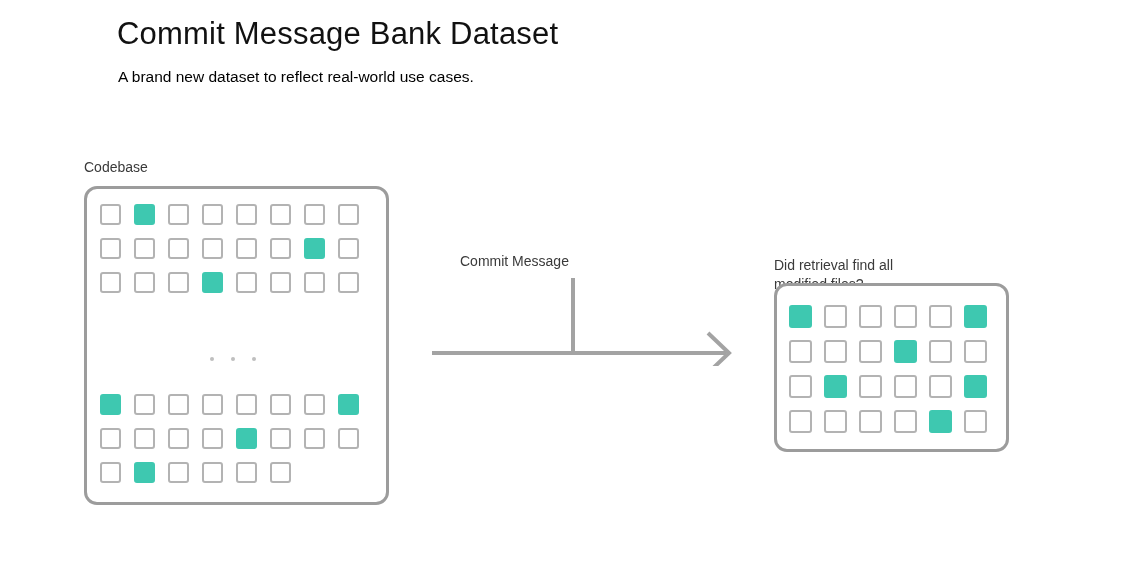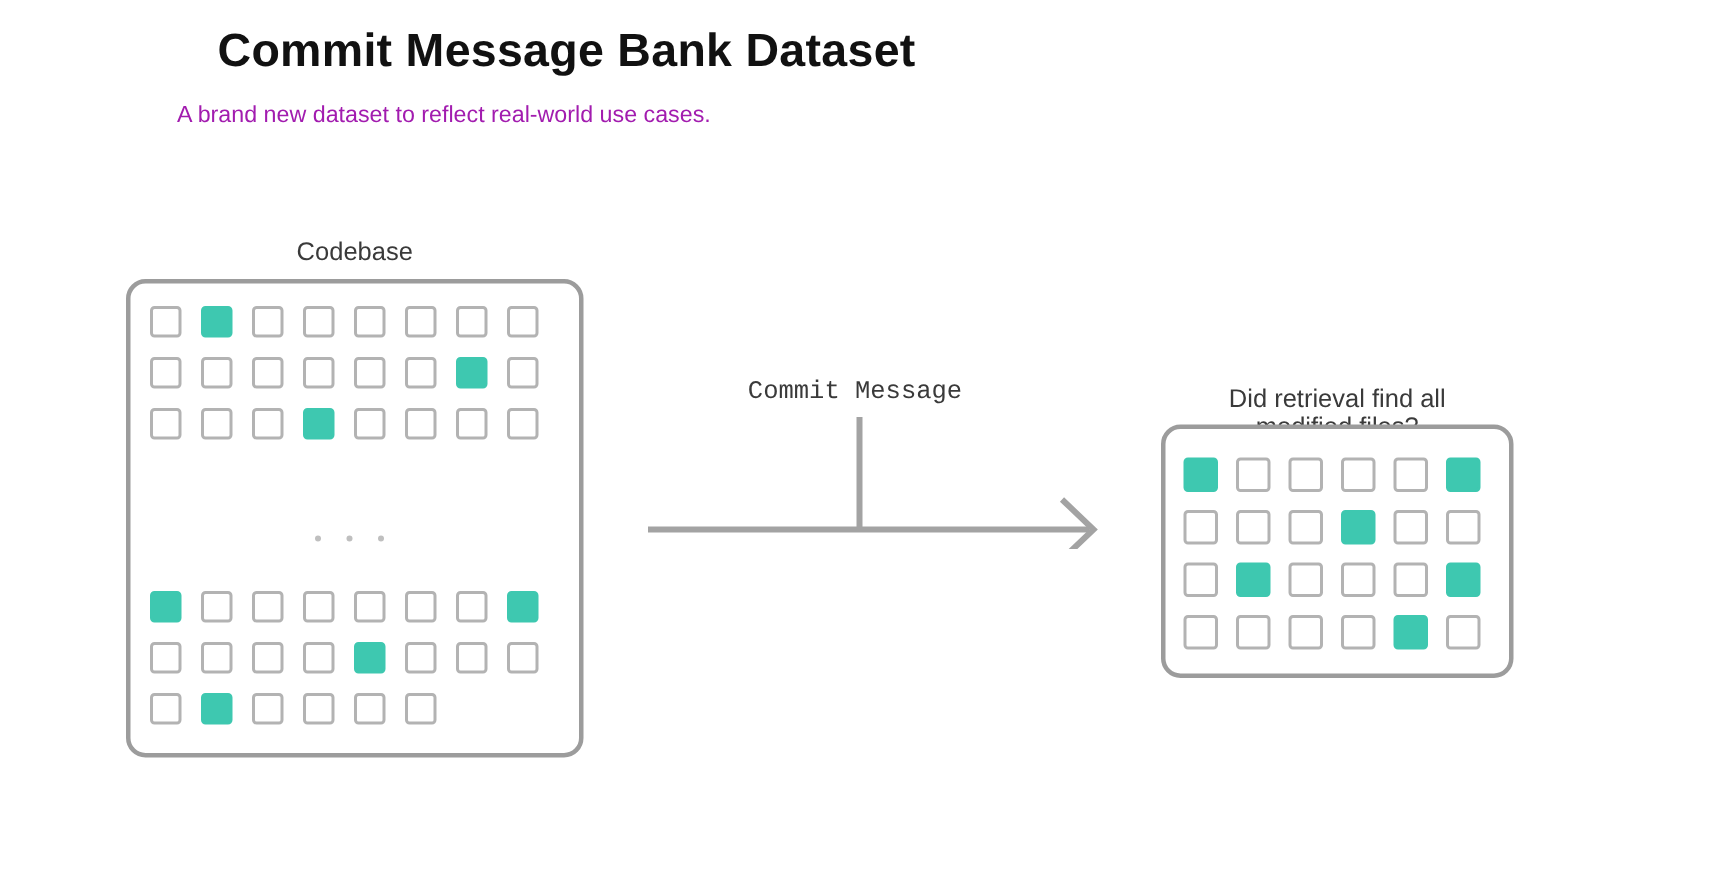--- a/index.html
+++ b/index.html
@@ -15,49 +15,48 @@
     font-family: "Liberation Sans", sans-serif;
     color: #1a1a1a;
   }
 
   
   #page-title {
     position: absolute;
     left: 117px;
     top: 16px;
     font-size: 31px;
-    font-weight: 700;
+    font-weight: 400;
     letter-spacing: 0.2px;
     color: #111111;
     white-space: nowrap;
-    margin-left: 28px;
   }
   #page-subtitle {
     position: absolute;
     left: 118px;
     top: 68px;
     font-size: 15.5px;
     font-weight: 400;
-    color: #a21caf;
+    color: #000000;
     white-space: nowrap;
   }
 
   
   .panel {
     position: absolute;
     box-sizing: border-box;
     background: #ffffff;
     border: 3px solid #9c9c9c;
     border-radius: 13px;
   }
   .panel-label {
     position: absolute;
-    font-size: 17px;
+    font-size: 14px;
     color: #3a3a3a;
-    text-align: center;
+    text-align: left;
     line-height: 19px;
     white-space: pre-line;
   }
 
   
   .grid {
     position: absolute;
     display: flex;
     flex-direction: column;
   }
@@ -125,21 +124,20 @@
     left: 430px;
     top: 276px;
     width: 310px;
     height: 90px;
   }
   #commit-message-label {
     position: absolute;
     left: 460px;
     top: 252px;
     width: 220px;
-    font-family: Liberation Mono, monospace;
   }
 
   
   #retrieval-panel {
     left: 774px;
     top: 283px;
     width: 235px;
     height: 169px;
   }
   #retrieval-label {

